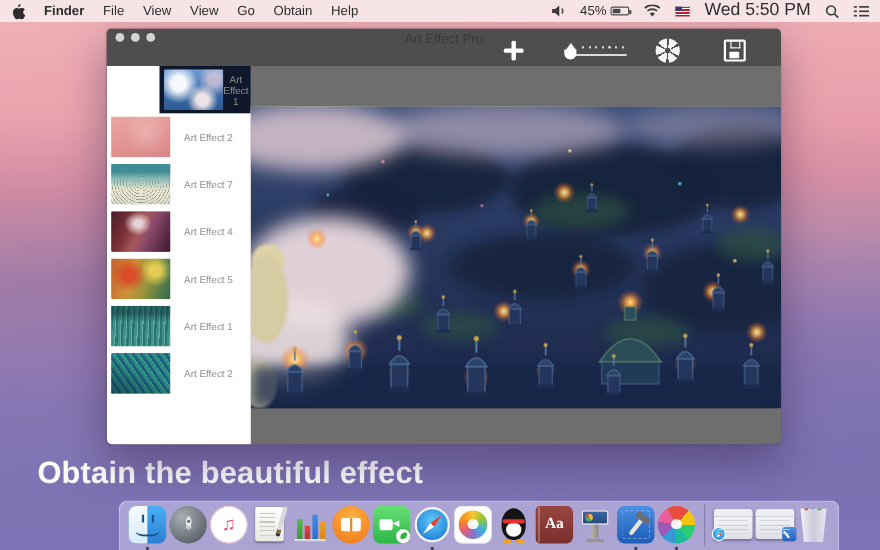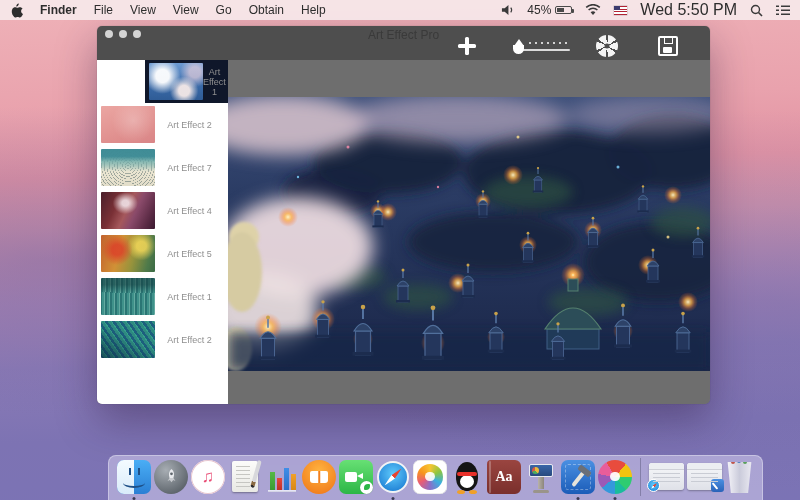--- a/index.html
+++ b/index.html
@@ -403,20 +403,21 @@
             <circle cx="390" cy="70" r="1.5" fill="#7fd4ff"></circle>
               <circle cx="210" cy="90" r="1.2" fill="#ff8fae"></circle>
             <circle cx="440" cy="140" r="1.5" fill="#ffe28f"></circle>
               <circle cx="70" cy="80" r="1.2" fill="#7fd4ff"></circle>
           </g>
         </svg>
       </div>
     </div>
   </div>
 
+  <div class="caption">Obtain the beautiful effect</div>
 
   <div class="dock">
     <div class="dock-item">
       <div class="di di-finder">
           <span class="eyes"></span>
           <span class="smile"></span>
         </div>
       <span class="dot"></span>
     </div>
     <div class="dock-item">

